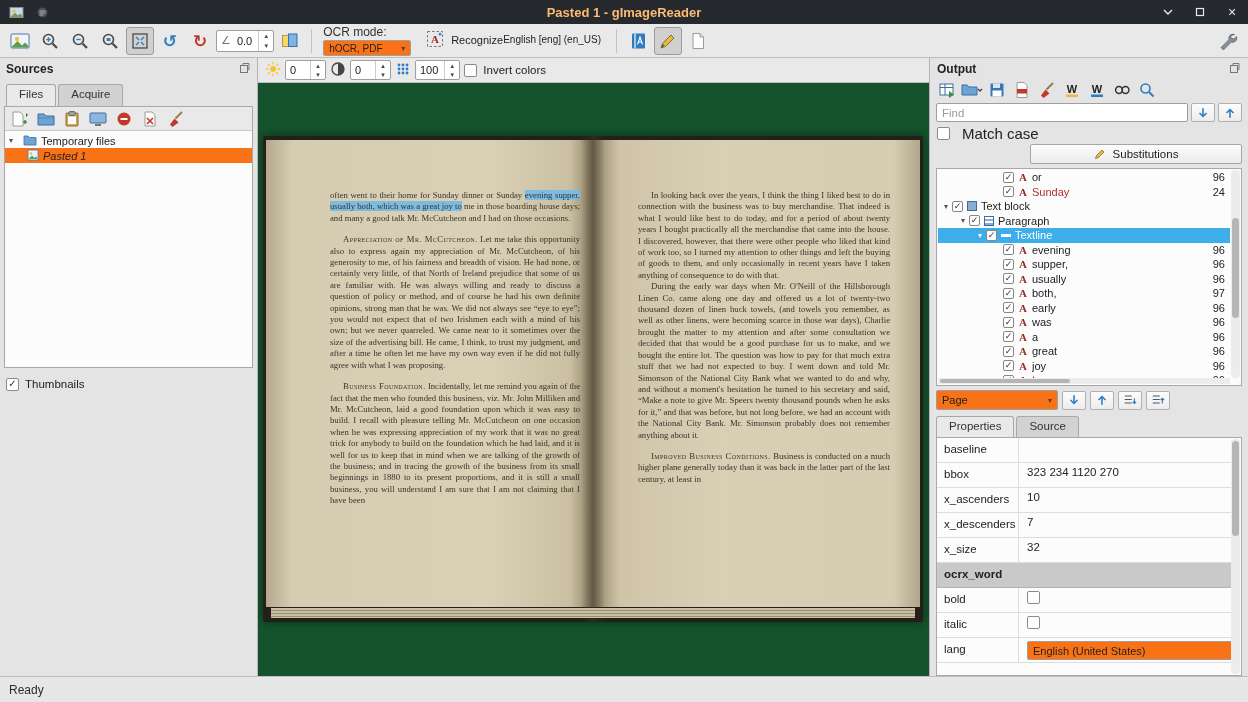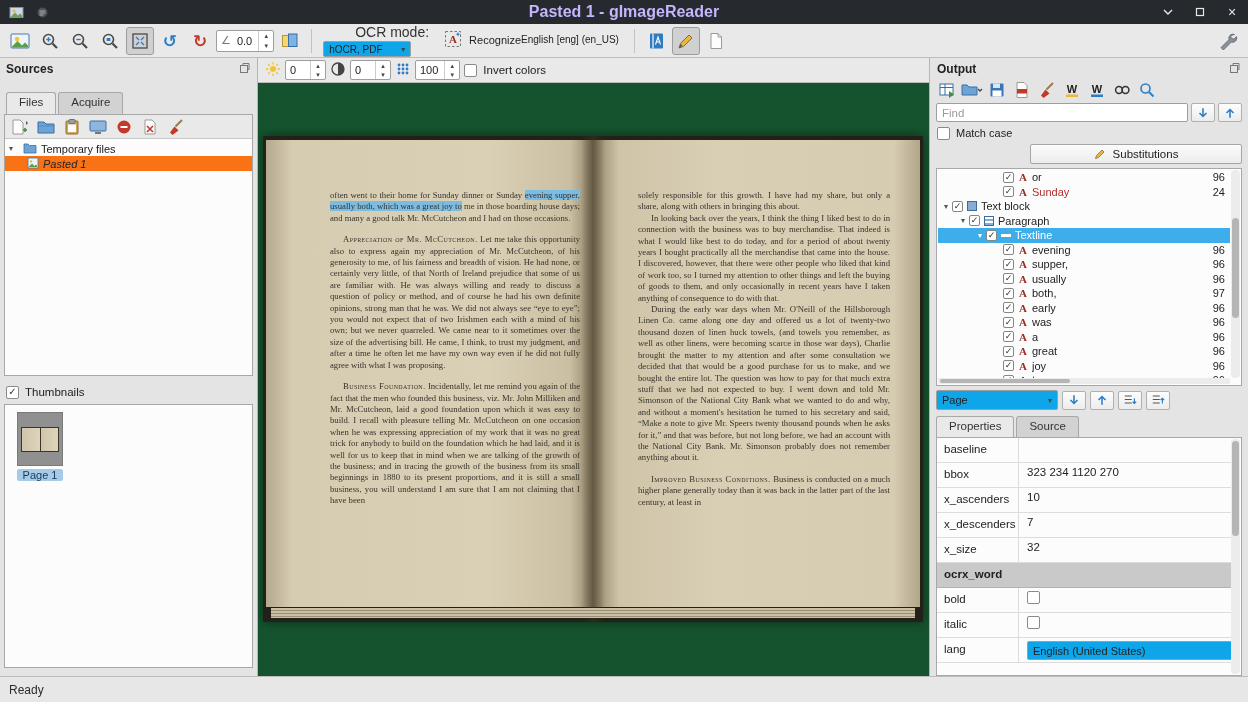--- a/index.html
+++ b/index.html
@@ -5,60 +5,60 @@
   * { margin:0; padding:0; box-sizing:border-box; }
   html,body { width:1248px; height:702px; overflow:hidden; }
   body { font-family:"Liberation Sans",sans-serif; font-size:12px; background:#e4e4e4; color:#222; }
   button { font-family:inherit; cursor:default; }
 
   .window { width:1248px; height:702px; display:flex; flex-direction:column; }
 
   
   .titlebar { flex:0 0 24px; background:#26292d; display:flex; align-items:center; padding:0 8px; position:relative; }
   .tb-left { display:flex; gap:10px; align-items:center; z-index:1; }
-  .tb-title { position:absolute; left:0; right:0; text-align:center; color:#c4b5fd; font-weight:bold; font-size:16px; }
+  .tb-title { position:absolute; left:0; right:0; text-align:center; color:#fdba74; font-weight:bold; font-size:13px; }
   .tb-controls { margin-left:auto; display:flex; gap:16px; align-items:center; z-index:1; }
   .tb-btn { width:16px; height:16px; display:flex; align-items:center; justify-content:center; color:#e8e8e8; font-size:14px; line-height:1; }
 
   
   .toolbar { flex:0 0 34px; background:#e9e9e9; border-bottom:1px solid #bdbdbd; display:flex; align-items:center; padding:0 6px; gap:2px; }
   .tool-btn { width:28px; height:28px; border:1px solid transparent; background:transparent; border-radius:3px; display:flex; align-items:center; justify-content:center; }
   .tool-btn.toggled { background:#d0d0d0; border-color:#9c9c9c; }
   .glyph-rotate { font-size:17px; font-weight:bold; font-family:"DejaVu Sans",sans-serif; }
   .rot-left { color:#2d7dc5; } .rot-right { color:#c0392b; }
   .sep { width:1px; height:24px; background:#c2c2c2; margin:0 5px; }
   .spacer { flex:1; }
 
   .spinbox { display:inline-flex; align-items:center; height:22px; background:#fff; border:1px solid #9e9e9e; border-radius:2px; }
   .spinbox.small { height:20px; }
   .spin-icon { padding:0 2px 0 4px; color:#777; font-size:11px; }
   .spin-value { padding:0 6px 0 4px; font-size:11px; min-width:24px; }
   .spin-arrows { display:flex; flex-direction:column; border-left:1px solid #cccccc; height:100%; }
   .spin-up,.spin-down { flex:1; width:14px; display:flex; align-items:center; justify-content:center; font-size:7px; color:#444; line-height:1; }
 
-  .combo { display:inline-flex; align-items:center; background:#0ea5e9; border:1px solid #9e9e9e; border-radius:2px; padding:0 5px; font-size:11px; height:20px; gap:6px; color:#222; }
+  .combo { display:inline-flex; align-items:center; background:#f97316; border:1px solid #9e9e9e; border-radius:2px; padding:0 5px; font-size:11px; height:20px; gap:6px; color:#222; }
   .combo .arrow { font-size:8px; color:#444; margin-left:auto; }
 
   .ocr-mode { display:flex; flex-direction:column; justify-content:center; margin:0 4px; gap:1px; }
-  .ocr-mode-label { font-size:14px; color:#333;margin-left:32px; }
+  .ocr-mode-label { font-size:12px; color:#333; }
   .ocr-mode .combo { height:16px; font-size:10px; width:88px; }
 
   .recognize-btn { display:flex; align-items:center; gap:6px; border:1px solid transparent; background:transparent; padding:1px 7px; border-radius:3px; height:30px; }
   .rec-text { display:flex; flex-direction:row; align-items:flex-start; line-height:1.2; }
   .rec-line1 { font-size:11px; color:#222; }
   .rec-line2 { font-size:10px; color:#222; }
 
   
   .main { flex:1; display:flex; min-height:0; }
 
   
   .sources { flex:0 0 258px; width:258px; border-right:1px solid #b5b5b5; background:#e4e4e4; display:flex; flex-direction:column; padding:2px 4px 8px 4px; }
   .panel-header { display:flex; align-items:center; font-weight:bold; font-size:12px; color:#222; height:18px; padding:0 2px; }
   .float-icon { margin-left:auto; }
-  .tabs { display:flex; height:22px; margin-top:14px; padding-left:2px; }
+  .tabs { display:flex; height:22px; margin-top:6px; padding-left:2px; }
   .tab { padding:3px 12px 0 12px; font-size:11.5px; border:1px solid #a8a8a8; border-bottom:none; background:#d2d2d2; border-radius:3px 3px 0 0; margin-right:2px; color:#333; height:22px; }
   .tab.active { background:#e9e9e9; }
   .frame { border:1px solid #a8a8a8; height:262px; display:flex; flex-direction:column; background:#e9e9e9; }
   .src-toolbar { height:24px; display:flex; align-items:center; gap:3px; padding:0 3px; border-bottom:1px solid #c9c9c9; }
   .mini-btn { width:23px; height:20px; display:flex; align-items:center; justify-content:center; border:none; background:transparent; border-radius:2px; }
   .file-tree { flex:1; background:#fcfcfc; overflow:hidden; padding-top:2px; }
   .ft-row { display:flex; align-items:center; height:15px; font-size:11px; color:#222; padding-left:4px; gap:4px; }
   .ft-row .expander { width:10px; font-size:8px; color:#555; }
   .ft-row.selected { background:#f97316; font-style:italic; }
   .ft-indent { width:14px; }
@@ -94,21 +94,21 @@
   .hl { background:#7cbbe2; }
 
   
   .output { flex:0 0 319px; width:319px; border-left:1px solid #b5b5b5; background:#e4e4e4; display:flex; flex-direction:column; padding-top:2px; }
   .output .panel-header { padding:0 7px; }
   .out-toolbar { display:flex; align-items:center; gap:2px; padding:2px 5px; height:24px; }
   .row-find,.row-replace { display:flex; align-items:center; gap:3px; padding:1px 6px; height:21px; }
   .text-input { flex:1; height:19px; border:1px solid #9e9e9e; border-radius:2px; background:#fff; font-size:11.5px; padding:0 5px; font-family:inherit; color:#222; outline:none; }
   .text-input::placeholder { color:#9b9b9b; }
   .io-btn { width:24px; height:19px; border:1px solid #b0b0b0; background:linear-gradient(#fdfdfd,#ececec); border-radius:2px; display:flex; align-items:center; justify-content:center; flex:0 0 24px; }
-  .match-row { display:flex; align-items:center; gap:6px; padding:3px 7px; font-size:11px; height:20px; }
+  .match-row { display:flex; align-items:center; gap:12px; padding:3px 7px; font-size:15px; height:20px; }
   .subst-row { display:flex; padding:1px 6px; height:22px; }
   .subst-btn { margin-left:auto; width:212px; height:20px; border:1px solid #a5a5a5; border-radius:2px; background:linear-gradient(#fcfcfc,#ececec); font-size:11.5px; display:flex; align-items:center; justify-content:center; gap:6px; color:#222; }
 
   .tree-wrap { margin:3px 6px 0 6px; background:#fcfcfc; border:1px solid #a8a8a8; position:relative; height:218px; overflow:hidden; }
   .tree { position:absolute; top:1px; left:1px; right:11px; bottom:7px; overflow:hidden; }
   .tree-row { display:flex; align-items:center; height:14.5px; font-size:11px; color:#222; }
   .tree-row.selected { background:#3daee9; color:#fff; }
   .t-exp { flex:0 0 12px; font-size:8px; color:#555; text-align:center; }
   .tree-row.selected .t-exp { color:#fff; }
   .t-cb { flex:0 0 11px; width:11px; height:11px; border:1px solid #868686; background:#fff; border-radius:2px; margin-right:4px; display:flex; align-items:center; justify-content:center; font-size:9px; color:#333; line-height:1; }
@@ -364,29 +364,20 @@
                   <path d="M2 9.5l3-3 2.5 2.5 1.5-1.5 1 1v1.5H2z" fill="#5a9e4b"></path>
                 </svg></span>
             <span>Pasted 1</span>
           </div>
         </div>
       </div>
       <div class="thumb-header">
         <span class="checkbox">✓</span>
         <span>Thumbnails</span>
       </div>
-      <div class="thumb-area">
-        <div class="thumb-img">
-          <div class="thumb-book">
-            <div class="tb-page"></div>
-            <div class="tb-page"></div>
-          </div>
-        </div>
-        <div class="thumb-caption">Page 1</div>
-      </div>
     </div>
 
     <div class="center">
       <div class="canvas-controls">
         <span>
           <svg width="16" height="16" viewBox="0 0 16 16">
               <circle cx="8" cy="8" r="3" fill="#f4c430"></circle>
               <path d="M8 1v2.4M8 12.6V15M1 8h2.4M12.6 8H15M3 3l1.7 1.7M11.3 11.3L13 13M13 3l-1.7 1.7M4.7 11.3L3 13" stroke="#f4c430" stroke-width="1.3"></path>
             </svg>
         </span>
@@ -440,21 +431,20 @@
           <div class="pages">
             <div class="page left">
               <div class="book-text">
                   <p class="book-para">often went to their home for Sunday dinner or Sunday <span class="hl">evening supper, usually both, which was a great joy to</span> me in those boarding house days; and many a good talk Mr. McCutcheon and I had on those occasions.</p>
                   <p class="book-para indent lead-para"><span class="lead">Appreciation of Mr. McCutcheon.</span> Let me take this opportunity also to express again my appreciation of Mr. McCutcheon, of his generosity to me, of his fairness and breadth of vision. He had none, or certainly very little, of that North of Ireland prejudice that some of us are familiar with. He was always willing and ready to discuss a question of policy or method, and of course he had his own definite opinions, strong man that he was. We did not always see “eye to eye”; you would not expect that of two Irishmen each with a mind of his own; but we never quarreled. We came near to it sometimes over the size of the advertising bill. He came, I think, to trust my judgment, and after a time he often let me have my own way even if he did not fully agree with what I was proposing.</p>
                   <p class="book-para indent lead-para"><span class="lead">Business Foundation.</span> Incidentally, let me remind you again of the fact that the men who founded this business, viz. Mr. John Milliken and Mr. McCutcheon, laid a good foundation upon which it was easy to build. I recall with pleasure telling Mr. McCutcheon on one occasion when he was expressing appreciation of my work that it was no great trick for anybody to build on the foundation which he had laid, and it is well for us to keep that in mind when we are talking of the growth of the business; and in tracing the growth of the business from its small beginnings in 1880 to its present proportions, and it is still a small business, you will understand I am sure that I am not claiming that I have been</p>
                 </div>
             </div>
             <div class="page right">
               <div class="book-text">
-                  <p class="book-para">solely responsible for this growth. I have had my share, but only a share, along with others in bringing this about.</p>
                   <p class="book-para indent">In looking back over the years, I think the thing I liked best to do in connection with the business was to buy merchandise. That indeed is what I would like best to do today, and for a period of about twenty years I bought practically all the merchandise that came into the house. I discovered, however, that there were other people who liked that kind of work too, so I turned my attention to other things and left the buying of goods to them, and only occasionally in recent years have I taken anything of consequence to do with that.</p>
                   <p class="book-para indent">During the early war days when Mr. O'Neill of the Hillsborough Linen Co. came along one day and offered us a lot of twenty-two thousand dozen of linen huck towels, (and towels you remember, as well as other linens, were becoming scarce in those war days), Charlie brought the matter to my attention and after some consultation we decided that that would be a good purchase for us to make, and we bought the entire lot. The question was how to pay for that much extra stuff that we had not expected to buy. I went down and told Mr. Simonson of the National City Bank what we wanted to do and why, and without a moment's hesitation he turned to his secretary and said, “Make a note to give Mr. Speers twenty thousand pounds when he asks for it,” and that was before, but not long before, we had an account with the National City Bank. Mr. Simonson probably does not remember anything about it.</p>
                   <p class="book-para indent lead-para"><span class="lead">Improved Business Conditions.</span> Business is conducted on a much higher plane generally today than it was back in the latter part of the last century, at least in</p>
                 </div>
             </div>
           </div>
           <div class="spine"></div>
           <div class="page-edges"></div>
         </div>
       </div>

